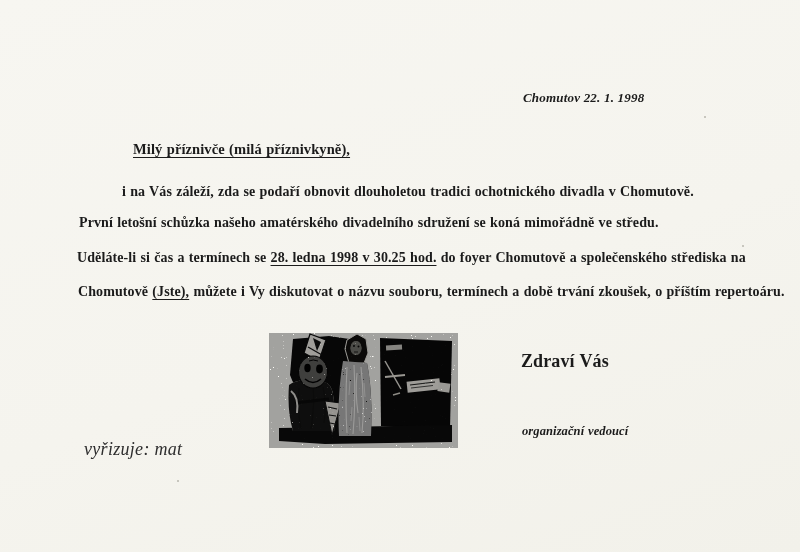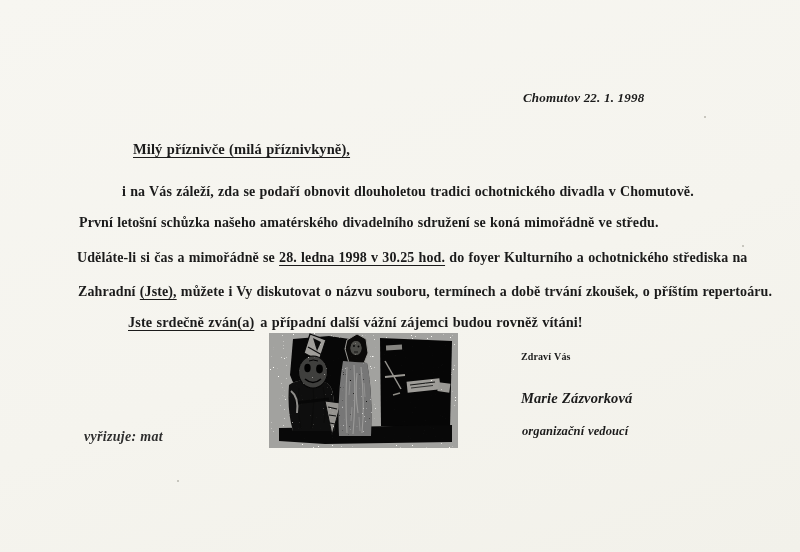--- a/index.html
+++ b/index.html
@@ -33,48 +33,47 @@
   .salutation{left:133px;top:141px;font-size:14.5px;}
   .l-intro{left:122px;top:184px;}
   .l-meeting{left:79px;top:215px;}
   .l-invite{left:77px;top:250px;}
   .l-venue{left:78px;top:284px;}
   .l-welcome{left:128px;top:314px;font-size:14.3px;}
   .photo{
     position:absolute;left:269px;top:333px;
     width:189px;height:115px;display:block;
   }
-  .sig-closing{left:521px;top:351px;font-size:10px;}
+  .sig-closing{left:521px;top:351px;font-size:18px;}
   .sig-name{left:521px;top:390px;font-size:14.5px;font-style:italic;}
   .sig-role{left:522px;top:424px;font-size:12.5px;font-style:italic;}
   .footer-note{
-    position:absolute;left:84px;top:429px;
-    font-size:14px;font-style:italic;font-weight:bold;
+    position:absolute;left:84px;top:439px;
+    font-size:18px;font-style:italic;font-weight:normal;
     color:#2e2e2e;letter-spacing:0.3px;white-space:nowrap;
   }
   .speck{position:absolute;background:#b9b7ae;border-radius:50%;}
 </style>
 </head>
 <body>
 
 <div class="paper">
 
   <div class="date-line">Chomutov 22. 1. 1998</div>
 
   <div class="line salutation"><span class="u">Milý příznivče (milá příznivkyně),</span></div>
 
   <div class="line l-intro">i na Vás záleží, zda se podaří obnovit dlouholetou tradici ochotnického divadla v Chomutově.</div>
 
   <div class="line l-meeting">První letošní schůzka našeho amatérského divadelního sdružení se koná mimořádně ve středu.</div>
 
-  <div class="line l-invite"><span>Uděláte-li si čas a mimořádně se </span><span class="u">28. ledna 1998 v 30.25 hod.</span><span> do foyer Kulturního a ochotnického střediska na</span></div>
+  <div class="line l-invite"><span>Uděláte-li si čas a termínech se </span><span class="u">28. ledna 1998 v 30.25 hod.</span><span> do foyer Chomutově a společenského střediska na</span></div>
 
-  <div class="line l-venue"><span>Zahradní </span><span class="u">(Jste),</span><span> můžete i Vy diskutovat o názvu souboru, termínech a době trvání zkoušek, o příštím repertoáru.</span></div>
+  <div class="line l-venue"><span>Chomutově </span><span class="u">(Jste),</span><span> můžete i Vy diskutovat o názvu souboru, termínech a době trvání zkoušek, o příštím repertoáru.</span></div>
 
-  <div class="line l-welcome"><span class="u gap">Jste srdečně zván(a)</span><span>a případní další vážní zájemci budou rovněž vítáni!</span></div>
 
   <svg class="photo" viewBox="0 0 189 115" xmlns="http://www.w3.org/2000/svg">
     <defs>
       <filter id="grainDense" x="-10%" y="-10%" width="120%" height="120%">
         <feTurbulence type="fractalNoise" baseFrequency="0.65" numOctaves="2" seed="4" result="n"></feTurbulence>
         <feColorMatrix in="n" type="matrix" values="0 0 0 0 0  0 0 0 0 0  0 0 0 0 0  4 4 4 -5 0" result="a"></feColorMatrix>
         <feComposite operator="in" in="a" in2="SourceAlpha"></feComposite>
       </filter>
       <filter id="grainSparse" x="-10%" y="-10%" width="120%" height="120%">
         <feTurbulence type="fractalNoise" baseFrequency="0.9" numOctaves="2" seed="9" result="n"></feTurbulence>
@@ -140,21 +139,20 @@
       <path d="M74,28 L98,30 Q104,60 102,103 L70,103 Q68,62 74,28 Z" fill="#131211"></path>
       <path d="M78,34 Q76,70 78,100 M85,32 Q87,66 84,101 M92,34 Q96,72 93,100 M88,40 Q86,60 89,80" stroke="#efece4" stroke-width="1.1" fill="none" opacity="0.85"></path>
       <path d="M81,48 L80,62 M95,50 L96,64 M83,74 L82,88 M90,84 L91,98" stroke="#e6e3da" stroke-width="0.8" opacity="0.8"></path>
       <path d="M74,28 L98,30 Q104,60 102,103 L70,103 Q68,62 74,28 Z" fill="#fff" filter="url(#grainWhite)" opacity="0.7"></path>
     </g>
 
     <rect x="0" y="0" width="189" height="115" fill="#000" filter="url(#grainSparse)" opacity="0.35"></rect>
   </svg>
 
   <div class="line sig-closing">Zdraví Vás</div>
-  <div class="line sig-name">Marie Zázvorková</div>
   <div class="line sig-role">organizační vedoucí</div>
 
   <div class="footer-note">vyřizuje: mat</div>
 
   <div class="speck" style="left:704px;top:116px;width:2px;height:2px;"></div>
   <div class="speck" style="left:742px;top:245px;width:2px;height:2px;"></div>
   <div class="speck" style="left:177px;top:480px;width:2px;height:2px;"></div>
 
 </div>
 

